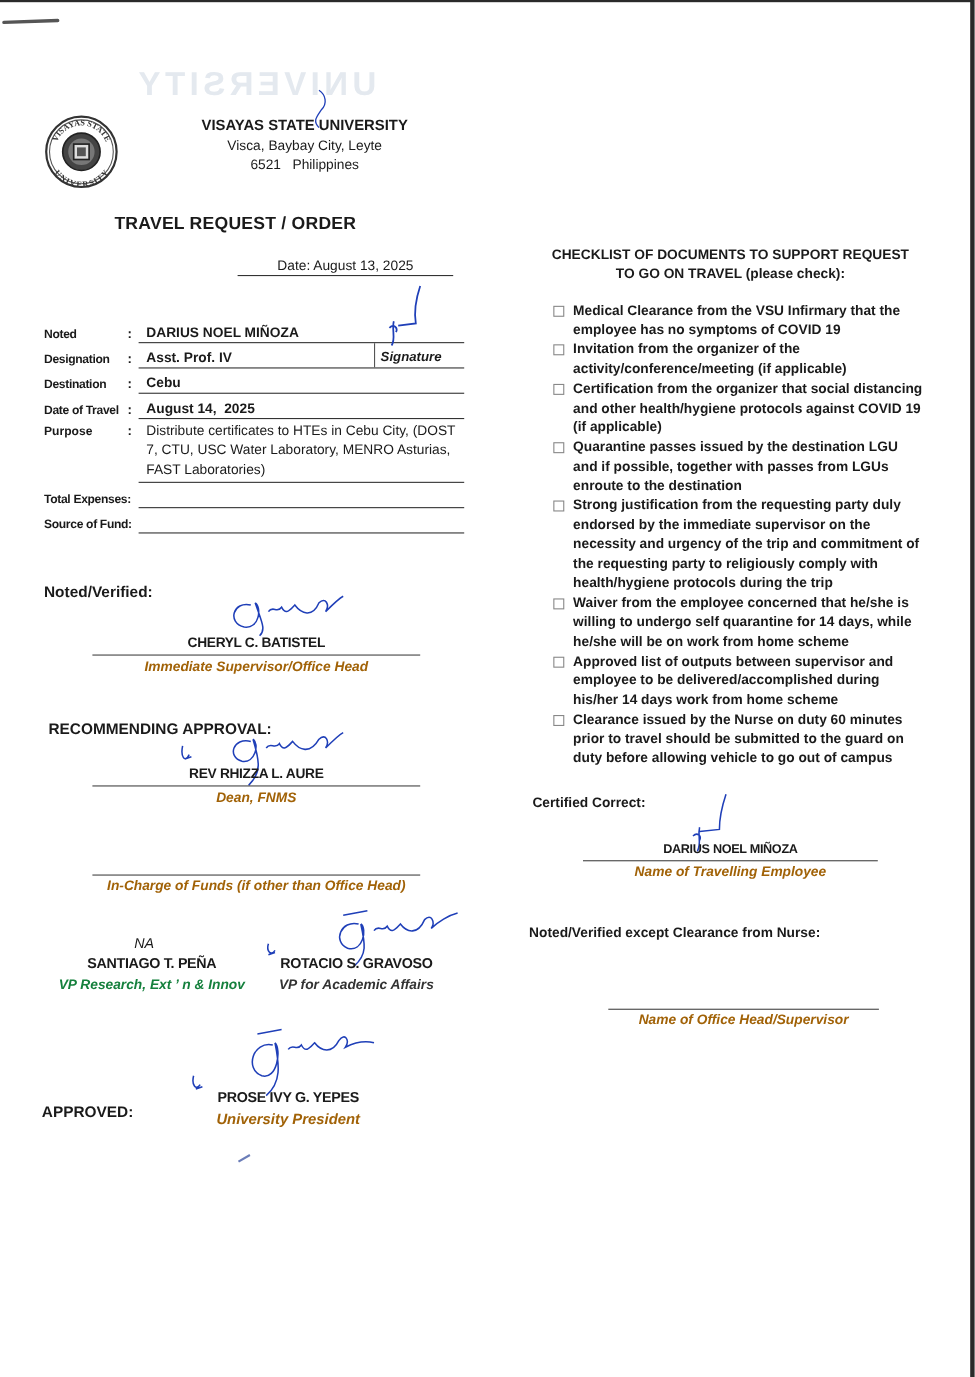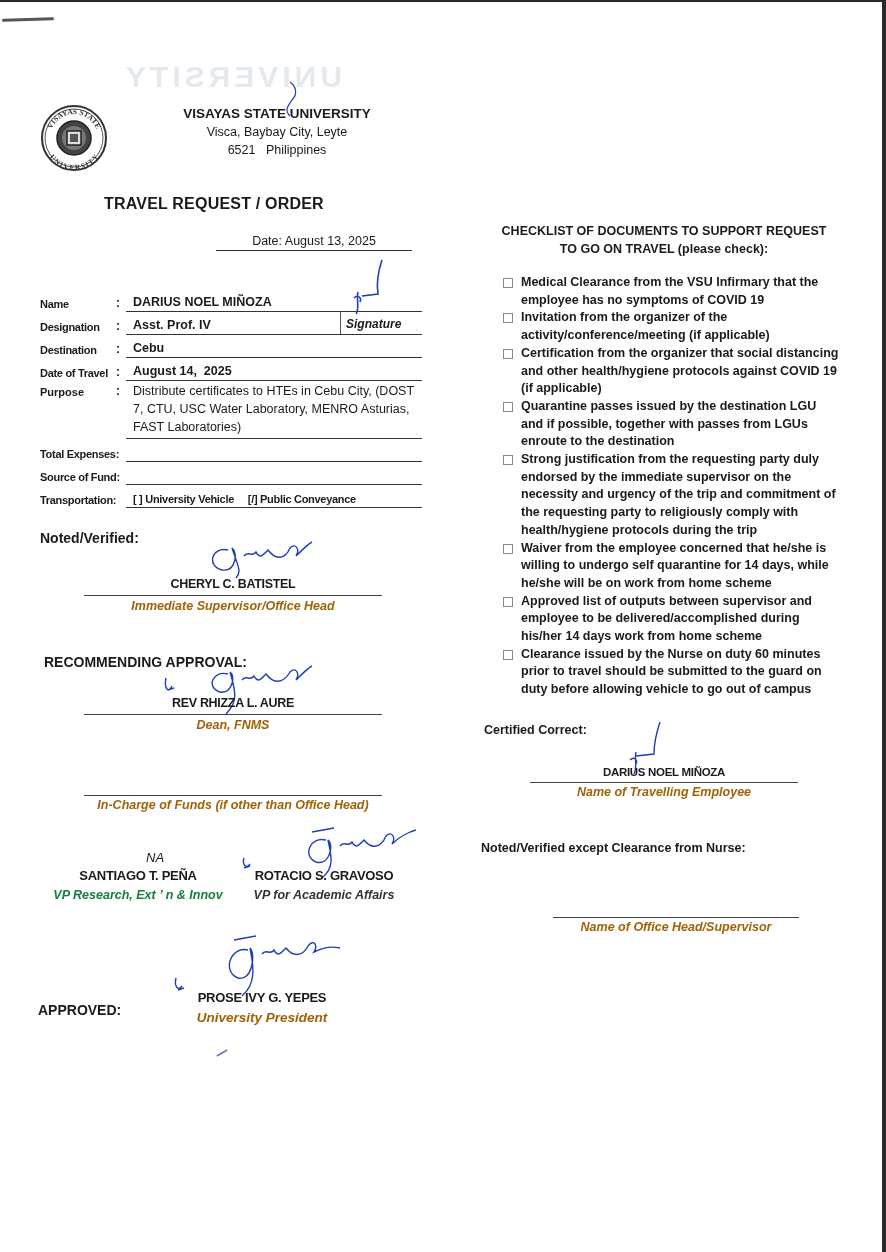--- a/index.html
+++ b/index.html
@@ -77,21 +77,21 @@
       </svg>
   </div>
 
   <div class="abs form-title">TRAVEL REQUEST / ORDER</div>
   <div class="abs date-line">
     <span>Date:</span>
     <span>August 13, 2025</span>
   </div>
 
   <div class="abs field-row" style="top:291px;">
-    <span class="lbl">Name</span>
+    <span class="lbl">Noted</span>
     <span class="colon">:</span>
     <span class="val">DARIUS NOEL MIÑOZA</span>
   </div>
   <div class="abs field-row" style="top:314px;">
     <span class="lbl">Designation</span>
     <span class="colon">:</span>
     <span class="val">Asst. Prof. IV</span>
   </div>
   <div class="abs sig-divider"></div>
   <div class="abs sig-label">Signature</div>
@@ -115,34 +115,20 @@
   <div class="abs purpose-val">Distribute certificates to HTEs in Cebu City, (DOST 7, CTU, USC Water Laboratory, MENRO Asturias, FAST Laboratories)</div>
 
   <div class="abs field-row" style="top:441px;">
     <span class="lbl">Total Expenses:</span>
     <span class="val"></span>
   </div>
   <div class="abs field-row" style="top:464px;">
     <span class="lbl">Source of Fund:</span>
     <span class="val"></span>
   </div>
-  <div class="abs field-row" style="top:487px;">
-    <span class="lbl">Transportation:</span>
-    <span class="val" style="font-size:11px; letter-spacing:-0.3px;">
-      <span>
-        <span>[ ]</span>
-        <span>University Vehicle</span>
-      </span>
-      &nbsp;&nbsp;&nbsp;
-      <span>
-        <span>[/]</span>
-        <span>Public Conveyance</span>
-      </span>
-    </span>
-  </div>
 
   <div class="abs section-label" style="left:40px; top:528px;">Noted/Verified:</div>
   <div class="abs signature" style="left:192px; top:530px;">
     <svg width="120" height="50">
         <path d="M36 18 C20 14, 14 34, 30 38 C44 40, 46 20, 40 16 M40 16 C46 34, 50 40, 44 46 M52 24 C56 18, 60 26, 64 20 C68 28, 72 22, 76 18 C82 26, 92 30, 98 16 C104 10, 108 18, 104 24 C110 18, 116 12, 120 10" fill="none" stroke="#1f3fb8" stroke-width="1.4"></path>
       </svg>
   </div>
   <div class="abs signer-name" style="left:84px; top:575px; width:298px;">CHERYL C. BATISTEL</div>
   <div class="abs sig-line" style="left:84px; top:593px; width:298px;"></div>
   <div class="abs signer-role" style="left:84px; top:597px; width:298px;">Immediate Supervisor/Office Head</div>
@@ -153,21 +139,21 @@
         <path d="M4 20 C2 30, 6 36, 10 28 M6 32 L12 30 M66 16 C50 12, 44 30, 58 34 C70 36, 74 18, 68 14 M68 14 C74 34, 76 44, 64 56 M80 22 C84 16, 88 24, 92 18 C96 26, 100 20, 104 16 C110 24, 120 28, 128 14 C134 8, 138 16, 134 22 C140 16, 146 10, 150 8" fill="none" stroke="#1f3fb8" stroke-width="1.4"></path>
       </svg>
   </div>
   <div class="abs signer-name" style="left:84px; top:694px; width:298px;">REV RHIZZA L. AURE</div>
   <div class="abs sig-line" style="left:84px; top:712px; width:298px;"></div>
   <div class="abs signer-role" style="left:84px; top:716px; width:298px;">Dean, FNMS</div>
 
   <div class="abs sig-line" style="left:84px; top:793px; width:298px;"></div>
   <div class="abs signer-role" style="left:84px; top:796px; width:298px;">In-Charge of Funds (if other than Office Head)</div>
 
-  <div class="abs" style="left:122px; top:848px; font-style:italic; font-size:13px;margin-left:24px;">NA</div>
+  <div class="abs" style="left:122px; top:848px; font-style:italic; font-size:13px;">NA</div>
   <div class="abs signer-name" style="left:40px; top:866px; width:196px; font-size:13px;">SANTIAGO T. PEÑA</div>
   <div class="abs signer-role" style="left:40px; top:886px; width:196px; color:#15803d;">VP Research, Ext ’ n &amp; Innov</div>
 
   <div class="abs signature" style="left:236px; top:820px;">
     <svg width="180" height="60">
         <path d="M8 36 C6 42, 10 48, 14 42 M8 46 L14 44 M90 18 C74 14, 66 34, 80 40 C94 44, 98 22, 92 18 M76 10 L98 6 M92 18 C96 36, 98 46, 86 56 M104 24 C108 18, 112 26, 116 20 C120 28, 124 22, 128 18 C134 26, 144 28, 150 14 C156 8, 160 16, 156 22 C162 16, 172 10, 180 8" fill="none" stroke="#1f3fb8" stroke-width="1.4"></path>
       </svg>
   </div>
   <div class="abs signer-name" style="left:238px; top:866px; width:172px; font-size:13px;">ROTACIO S. GRAVOSO</div>
   <div class="abs signer-role" style="left:238px; top:886px; width:172px; color:#333;">VP for Academic Affairs</div>

